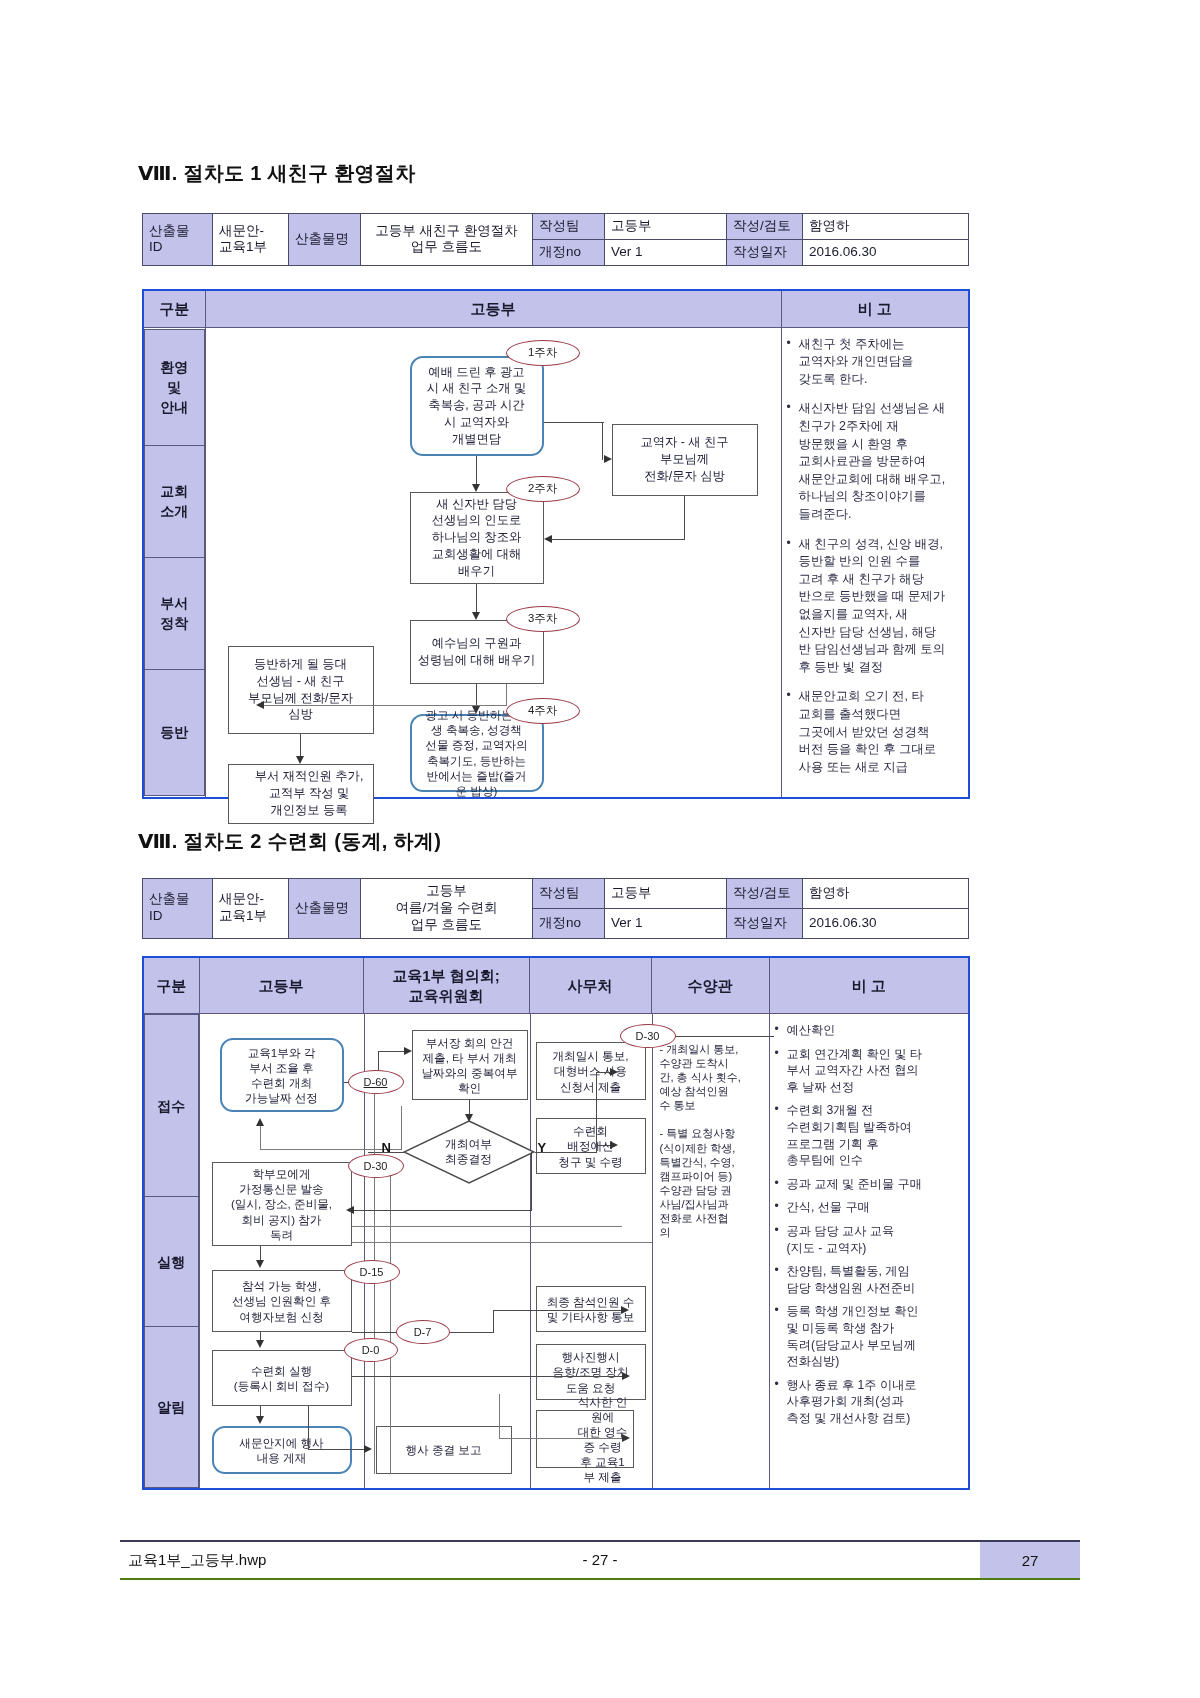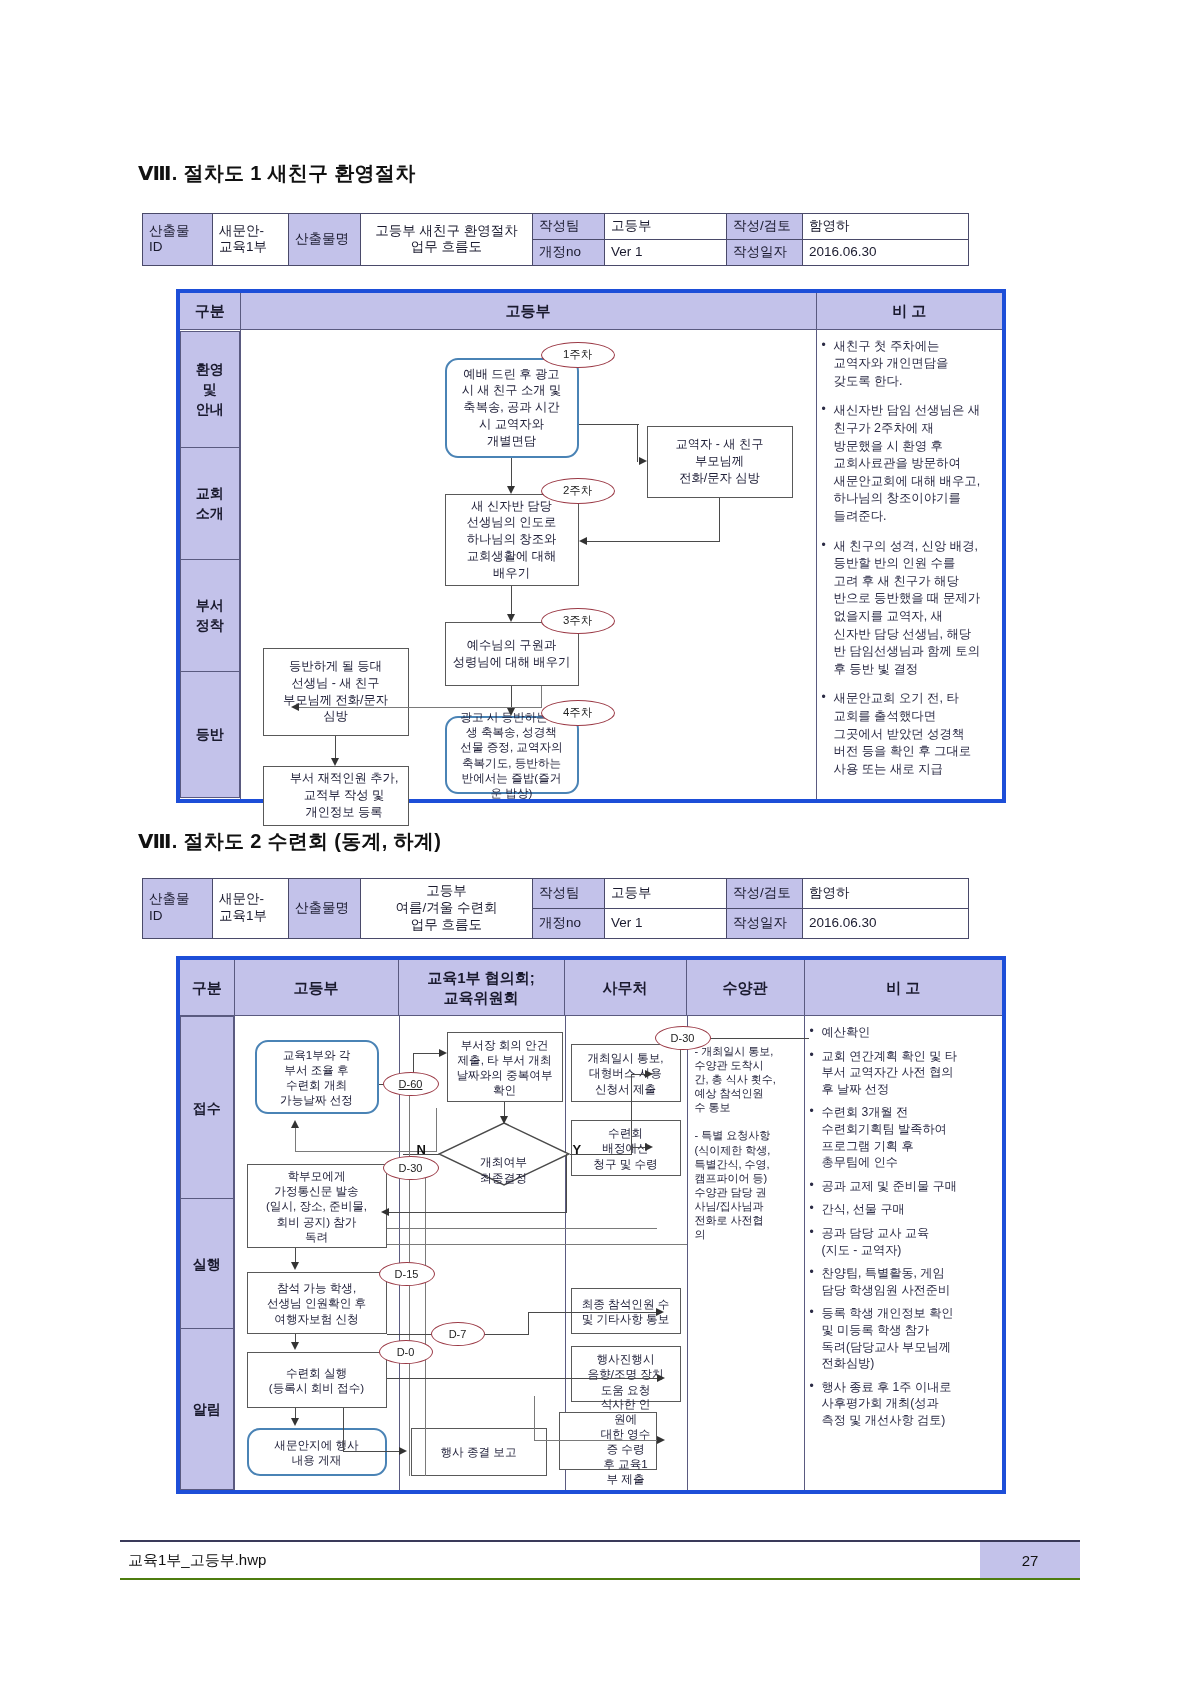--- a/index.html
+++ b/index.html
@@ -40,22 +40,21 @@
   }
   .meta td.hd { background:#c3c2ea; font-weight:normal; text-align:left; }
   .meta td.ctr { text-align:center; }
 
   
   .flow {
     position:absolute;
     border-collapse:collapse;
     table-layout:fixed;
     font-size:13px;
-    border:4px solid #1d4ed8;
-    margin-left:34px;
+    border:2px solid #1d4ed8;
   }
   .flow th {
     background:#c3c2ea;
     border:1px solid #5a5a80;
     font-weight:bold;
     font-size:15px;
     padding:8px 2px;
     line-height:1.3;
   }
   .flow td.stage {
@@ -476,21 +475,21 @@
           <div class="arw right" style="left:204px; top:33px;"></div>
 
           <div class="node small" style="left:212px; top:16px; width:116px; height:70px;">부서장 회의 안건
 제출, 타 부서 개최
 날짜와의 중복여부
 확인</div>
 
           <div class="ln v" style="left:269px; top:86px; height:16px;"></div>
           <div class="arw down" style="left:265px; top:100px;"></div>
 
-          <div class="diamond" style="left:203px; top:106px; width:132px; height:64px;align-items:flex-end;">
+          <div class="diamond" style="left:203px; top:106px; width:132px; height:64px;">
             <svg class="dshape" viewBox="0 0 132 64" preserveAspectRatio="none">
               <polygon points="66,1 131,32 66,63 1,32" fill="#ffffff" stroke="#4a4a4a" stroke-width="1.4"></polygon>
             </svg>
             <span class="dtxt" style="white-space:pre-line">개최여부
 최종결정</span>
           </div>
           <div class="branch-lbl" style="left:182px; top:126px;">N</div>
           <div class="branch-lbl" style="left:338px; top:126px;">Y</div>
 
           <div class="ln h" style="left:168px; top:138px; width:36px;"></div>
@@ -538,21 +537,21 @@
 대형버스 사용
 신청서 제출</div>
           <div class="node small" style="left:336px; top:104px; width:110px; height:56px;">수련회
 배정예산
 청구 및 수령</div>
           <div class="node small" style="left:336px; top:272px; width:110px; height:46px;">최종 참석인원 수
 및 기타사항 통보</div>
           <div class="node small" style="left:336px; top:330px; width:110px; height:56px;">행사진행시
 음향/조명 장치
 도움 요청</div>
-          <div class="node small" style="left:324px; top:396px; width:98px; height:58px;padding-left:39px;">식사한 인원에
+          <div class="node small" style="left:336px; top:396px; width:98px; height:58px;padding-left:39px;">식사한 인원에
 대한 영수증 수령
 후 교육1부 제출</div>
 
           <div class="pill dd" style="left:420px; top:10px; width:56px; height:24px;">D-30</div>
 
           <div class="ln h gray" style="left:300px; top:424px; width:124px;"></div>
           <div class="arw right" style="left:422px; top:420px;"></div>
           <div class="ln v gray" style="left:299px; top:380px; height:45px;"></div>
 
           <div class="node tiny" style="left:458px; top:22px; width:110px; height:250px; align-items:flex-start; justify-content:flex-start; border:none; text-align:left; padding:6px 2px;">- 개최일시 통보,
@@ -598,16 +597,17 @@
 사후평가회 개최(성과
 측정 및 개선사항 검토)</li>
         </ul>
       </td>
     </tr>
   </tbody>
     </table>
 
   <div class="footer">
     <div class="fl">교육1부_고등부.hwp</div>
+    <div class="fc">- 27 -</div>
     <div class="fr">27</div>
   </div>
 
 </div>
 
 </body></html>

